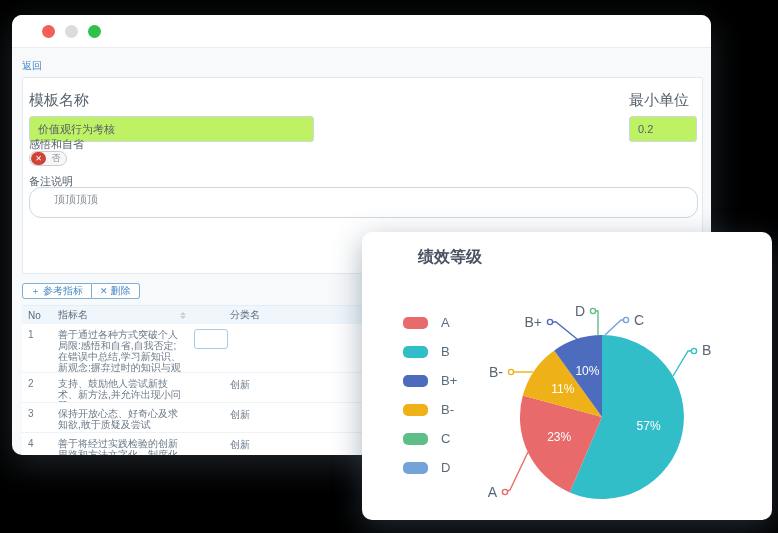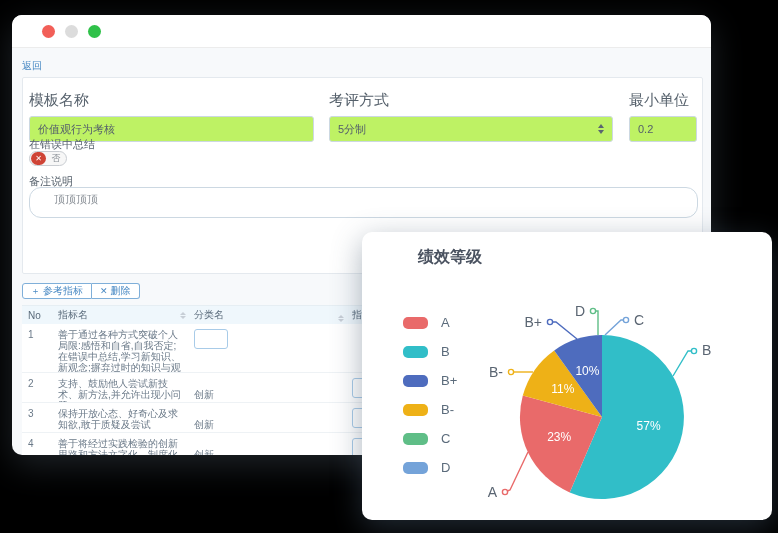--- a/index.html
+++ b/index.html
@@ -49,21 +49,21 @@
     font-size:10px; display:inline-flex; align-items:center; padding:0 8px; gap:3px; cursor:pointer; }
   .btn-add { border-radius:3px 0 0 3px; }
   .btn-del { border-radius:0 3px 3px 0; border-left:none; }
   .btn-ico { font-size:9px; }
 
   .table { position:absolute; left:10px; top:290px; width:681px; font-size:10px; color:#6a7988; }
   .thead { display:flex; align-items:center; height:19px; background:#eff7fc;
     color:#5a6b7b; border-top:1px solid #e6eef3; }
   .c-no { width:36px; padding-left:6px; }
   .c-name { width:136px; display:flex; align-items:center; }
-  .c-cat { width:158px; display:flex; align-items:flex-end; }
+  .c-cat { width:158px; display:flex; align-items:flex-start;margin-left:36px; }
   .c-score { flex:1; overflow:hidden; white-space:nowrap; }
   .sort-caret { margin-left:auto; margin-right:8px; display:flex; flex-direction:column; gap:1px; }
   .sort-caret i { display:block; width:0; height:0; border-left:3px solid transparent; border-right:3px solid transparent; }
   .sc-up { border-bottom:3.5px solid #c7ced6; }
   .sc-down { border-top:3.5px solid #c7ced6; }
   .trow { display:flex; background:#fff; border-bottom:1px solid #eef2f5;
     padding-top:5px; overflow:hidden; }
   .trow .c-name { display:block; line-height:11px; padding-right:10px; }
   .mini-box { width:34px; height:20px; border:1px solid #a8cbe8; border-radius:3px; background:#fff; }
 
@@ -90,38 +90,28 @@
 
   <a class="back-link">返回</a>
 
   <div class="panel">
     <div class="field f1">
       <div class="field-label">模板名称</div>
       <div class="input">
         <span>价值观行为考核</span>
       </div>
     </div>
-    <div class="field f2">
-      <div class="field-label">考评方式</div>
-      <div class="input">
-        <span>5分制</span>
-        <span class="updown">
-            <i class="tri-up"></i>
-            <i class="tri-down"></i>
-          </span>
-      </div>
-    </div>
     <div class="field f3">
       <div class="field-label">最小单位</div>
       <div class="input">
         <span>0.2</span>
       </div>
     </div>
 
-    <div class="toggle-label">在错误中总结</div>
+    <div class="toggle-label">感悟和自省</div>
     <div class="toggle">
       <span class="toggle-handle">✕</span>
       <span class="toggle-text">否</span>
     </div>
 
     <div class="remark-label">备注说明</div>
     <div class="textarea">
       <span>顶顶顶顶</span>
     </div>
   </div>

